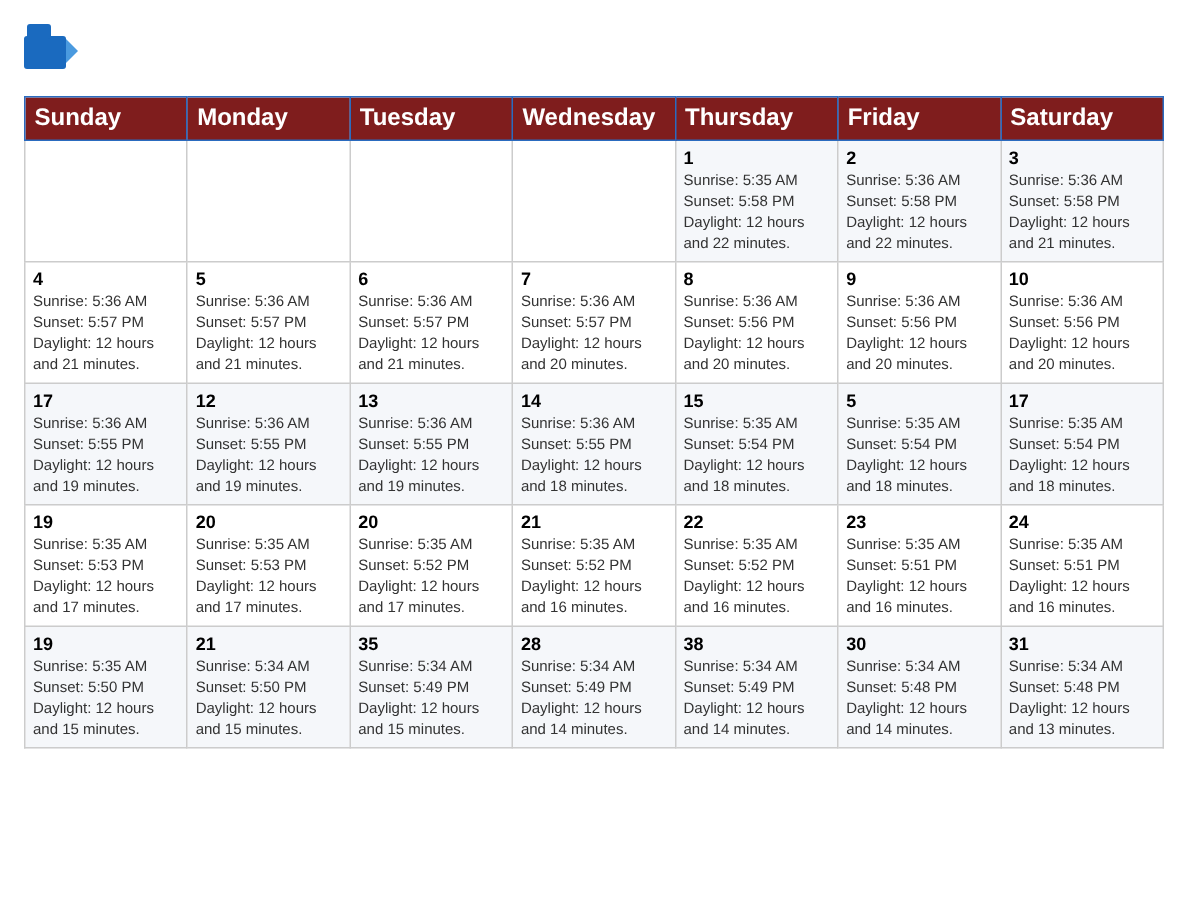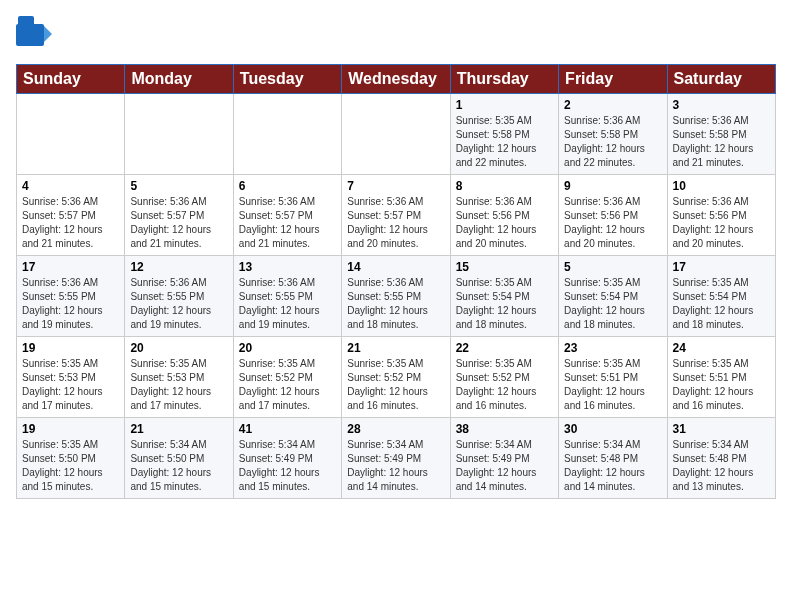--- a/index.html
+++ b/index.html
@@ -303,21 +303,21 @@
 and 15 minutes.</div>
         </td>
         <td>
           <span class="day-num">21</span>
           <div class="day-info" style="white-space: pre-line;">Sunrise: 5:34 AM
 Sunset: 5:50 PM
 Daylight: 12 hours
 and 15 minutes.</div>
         </td>
         <td>
-          <span class="day-num">41</span>
+          <span class="day-num">35</span>
           <div class="day-info" style="white-space: pre-line;">Sunrise: 5:34 AM
 Sunset: 5:49 PM
 Daylight: 12 hours
 and 15 minutes.</div>
         </td>
         <td>
           <span class="day-num">28</span>
           <div class="day-info" style="white-space: pre-line;">Sunrise: 5:34 AM
 Sunset: 5:49 PM
 Daylight: 12 hours

